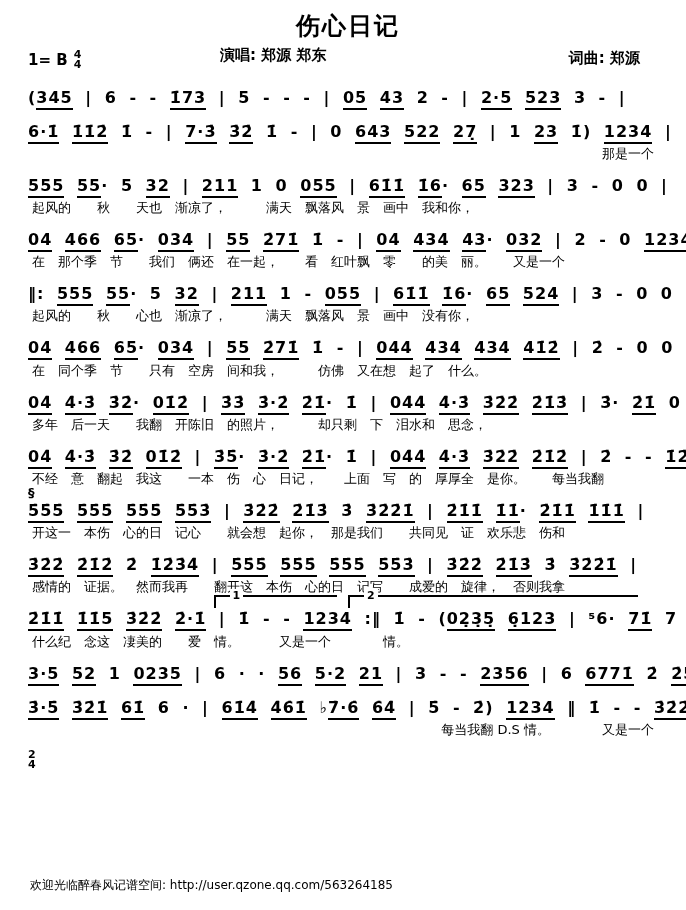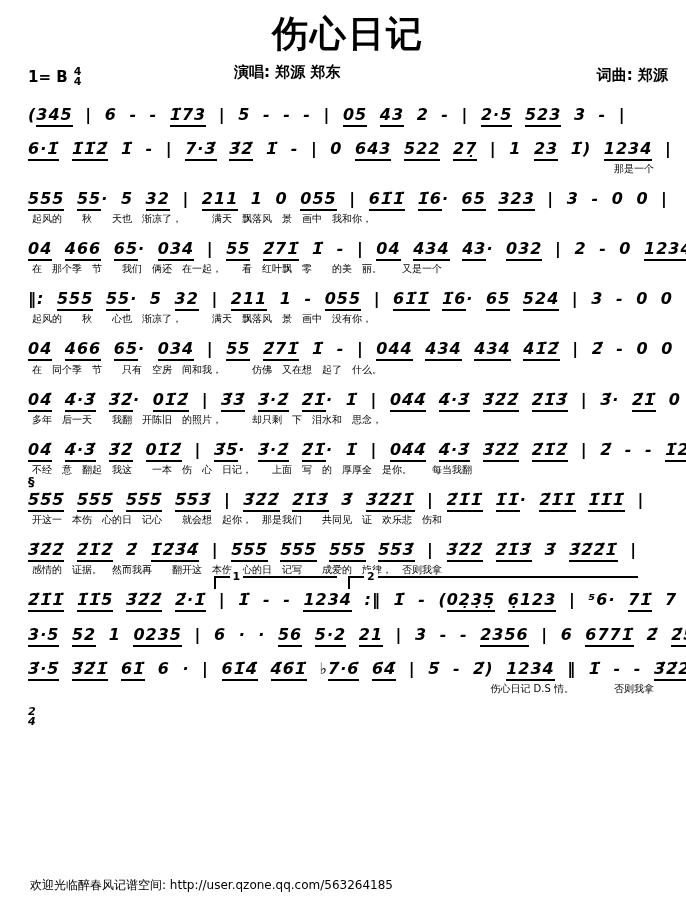--- a/index.html
+++ b/index.html
@@ -3,37 +3,37 @@
 <meta charset="utf-8">
 <style>
   html,body{margin:0;padding:0;background:#ffffff;}
   body{
     width:686px;height:910px;overflow:hidden;color:#000;
     font-family:"DejaVu Sans","Liberation Sans",sans-serif;
     box-sizing:border-box;display:flex;flex-direction:column;
   }
   .page{flex:1;display:flex;flex-direction:column;padding:8px 18px 6px 28px;box-sizing:border-box;}
   .title{
-    text-align:center;font-size:36px;font-weight:bold;letter-spacing:2px;
+    text-align:center;font-size:24px;font-weight:bold;letter-spacing:2px;
     margin:2px 40px 4px 40px;
   }
   .credits-row{display:flex;align-items:flex-start;font-weight:bold;font-size:15px;margin-bottom:14px;justify-content:space-between;}
   .keytime{width:150px;display:flex;align-items:center;gap:6px;padding-top:4px;}
   .frac{display:inline-flex;flex-direction:column;line-height:0.95;font-size:11px;text-align:center;font-weight:bold;}
-  .performer{margin-left:56px;white-space:nowrap;}
-  .rightcol{margin-left:auto;line-height:1.7;white-space:nowrap;}
+  .performer{margin-left:42px;white-space:nowrap;}
+  .rightcol{margin-left:auto;margin-right:28px;line-height:1.7;white-space:nowrap;}
   #score{flex:0 0 auto;}
   .line{position:relative;margin-bottom:11px;}
-  .nrow{display:flex;align-items:center;font-style:italic;}
+  .nrow{display:flex;align-items:center;}
   .notation{
     font-weight:bold;font-size:16px;line-height:1.45;
     white-space:pre;word-spacing:6px;letter-spacing:1px;
   }
   .beam{border-bottom:2px solid #000;padding-bottom:1px;}
-  .lyrics{font-size:10px;white-space:pre;margin-top:2px;padding-left:4px;}
+  .lyrics{font-size:13px;white-space:pre;margin-top:2px;padding-left:4px;}
   .lyrics.align-right{text-align:right;padding-right:14px;}
   .segno{position:absolute;top:-14px;left:0;font-size:13px;font-weight:bold;}
   .volta{position:absolute;top:-12px;height:11px;border-top:2px solid #000;border-left:2px solid #000;}
   .volta .vlabel{position:absolute;left:14px;top:-8px;font-size:11px;font-weight:bold;background:#fff;padding:0 3px;}
   .v0{left:29%;width:19%;}
   .v1{left:50%;width:45%;}
   .timesig{display:inline-flex;flex-direction:column;line-height:0.95;font-size:11px;font-weight:bold;margin-right:7px;}
   .footer{margin-top:auto;font-size:12px;padding:0 0 10px 2px;white-space:nowrap;}
 </style>
 </head>
@@ -121,31 +121,32 @@
       <div class="line">
         <div class="volta v0">
           <span class="vlabel">1</span>
         </div>
         <div class="volta v1">
           <span class="vlabel">2</span>
         </div>
         <div class="nrow">
           <div class="notation"><span class="beam">2̇1̇1̇</span> <span class="beam">1̇1̇5</span> <span class="beam">3̇2̇2̇</span> <span class="beam">2̇·1̇</span> | 1̇ - - <span class="beam">1234</span> :‖ 1̇ - (<span class="beam">02̣3̣5̣</span> <span class="beam">6̣123</span> | ⁵6· <span class="beam">71̇</span> 7 - |</div>
         </div>
+        <div class="lyrics">什么纪　念这　凄美的　　爱　情。　　　又是一个　　　　情。</div>
       </div>
       <div class="line">
         <div class="nrow">
           <div class="notation"><span class="beam">3·5</span> <span class="beam">52</span> 1 <span class="beam">0235</span> | 6 · · <span class="beam">56</span> <span class="beam">5·2</span> <span class="beam">21</span> | 3 - - <span class="beam">2356</span> | 6 <span class="beam">6771̇</span> 2̇ <span class="beam">2̇51̇2̇</span> |</div>
         </div>
       </div>
       <div class="line">
         <div class="nrow">
           <div class="notation"><span class="beam">3̇·5̇</span> <span class="beam">3̇2̇1̇</span> <span class="beam">61̇</span> 6 · | <span class="beam">61̇4̇</span> <span class="beam">4̇6̇1̇</span> ♭<span class="beam">7̇·6̇</span> <span class="beam">6̇4̇</span> | 5̇ - 2̇) <span class="beam">1234</span> ‖ 1̇ - - <span class="beam">3̇2̇2̇1̇</span> |</div>
         </div>
-        <div class="lyrics align-right">伤心日记 D.S 情。　　　　否则我拿</div>
+        <div class="lyrics align-right">每当我翻 D.S 情。　　　　又是一个</div>
       </div>
       <div class="line">
         <div class="nrow">
           <span class="timesig">
             <span>2</span>
             <span>4</span>
           </span>
         </div>
       </div>
     </div>

